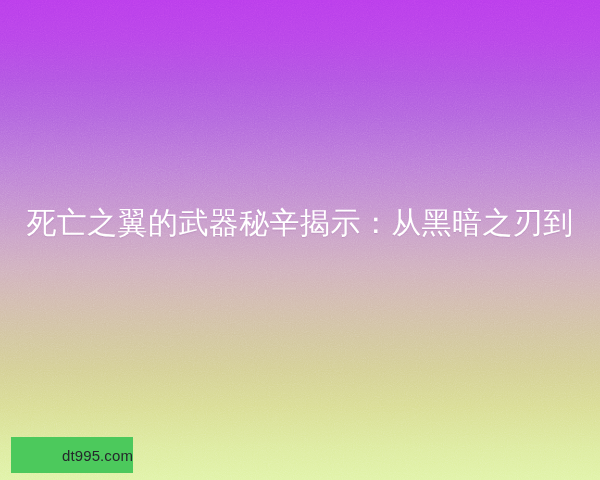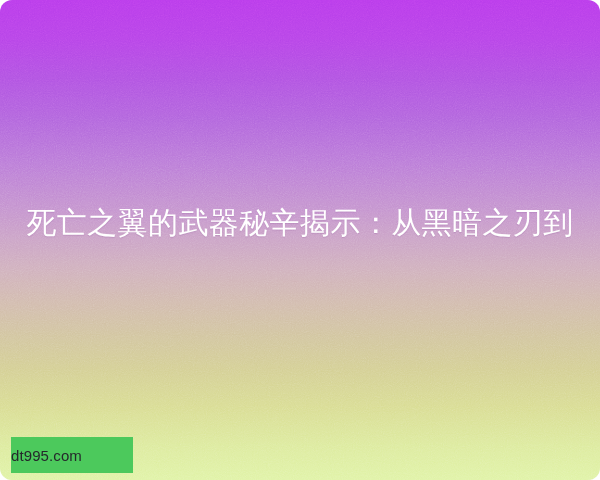--- a/index.html
+++ b/index.html
@@ -29,21 +29,20 @@
         #c492cf 43%,
         #cba3c6 50%,
         #d0b0bd 56%,
         #d2bbae 63%,
         #d2c59f 70%,
         #d4cf94 77%,
         #d9dd93 85%,
         #ddeb9e 93%,
         #e0f3a6 100%
       );
-    border-radius: 12px;
   }
 
   
   #grain {
     position: absolute;
     inset: 0;
     pointer-events: none;
     opacity: .30;
     mix-blend-mode: overlay;
   }
@@ -71,21 +70,21 @@
 
   #site-badge {
     position: absolute;
     left: 11px;
     top: 437px;
     width: 122px;
     height: 36px;
     background: #4cc95c;
     display: flex;
     align-items: center;
-    justify-content: flex-start;
+    justify-content: flex-end;
     box-sizing: border-box;
   }
 
   #site-badge .badge-label {
     color: #25282b;
     font-size: 15px;
     line-height: 1;
     letter-spacing: .1px;
     white-space: nowrap;
   }

